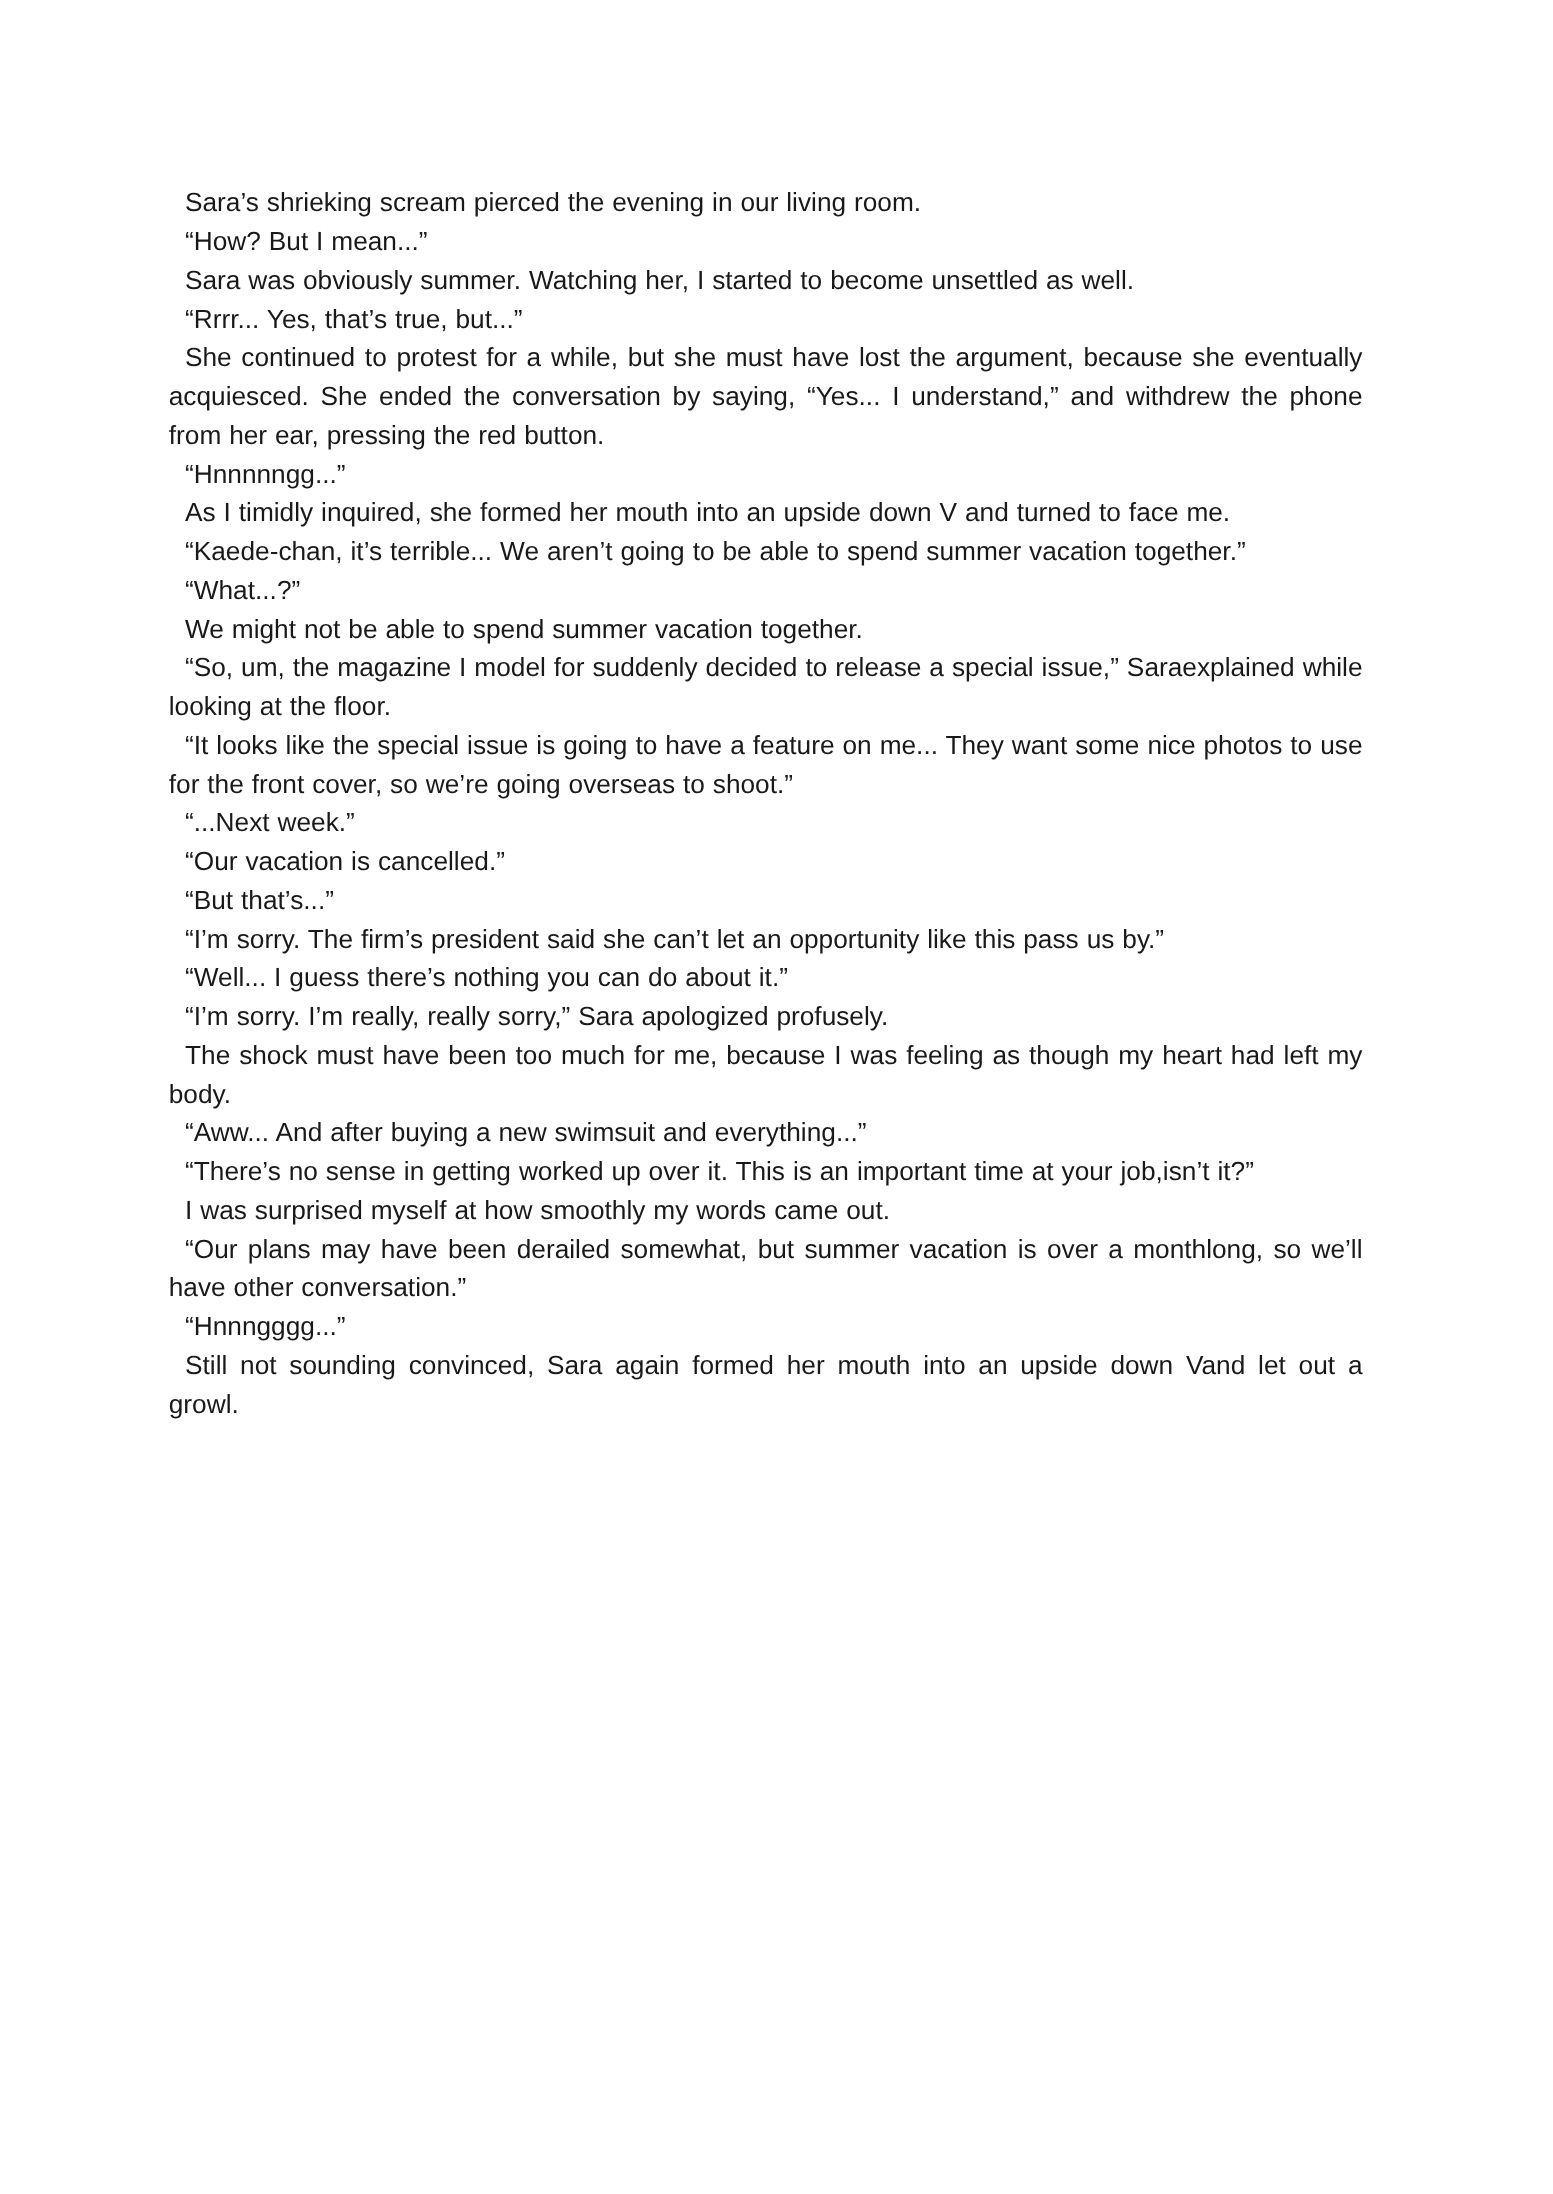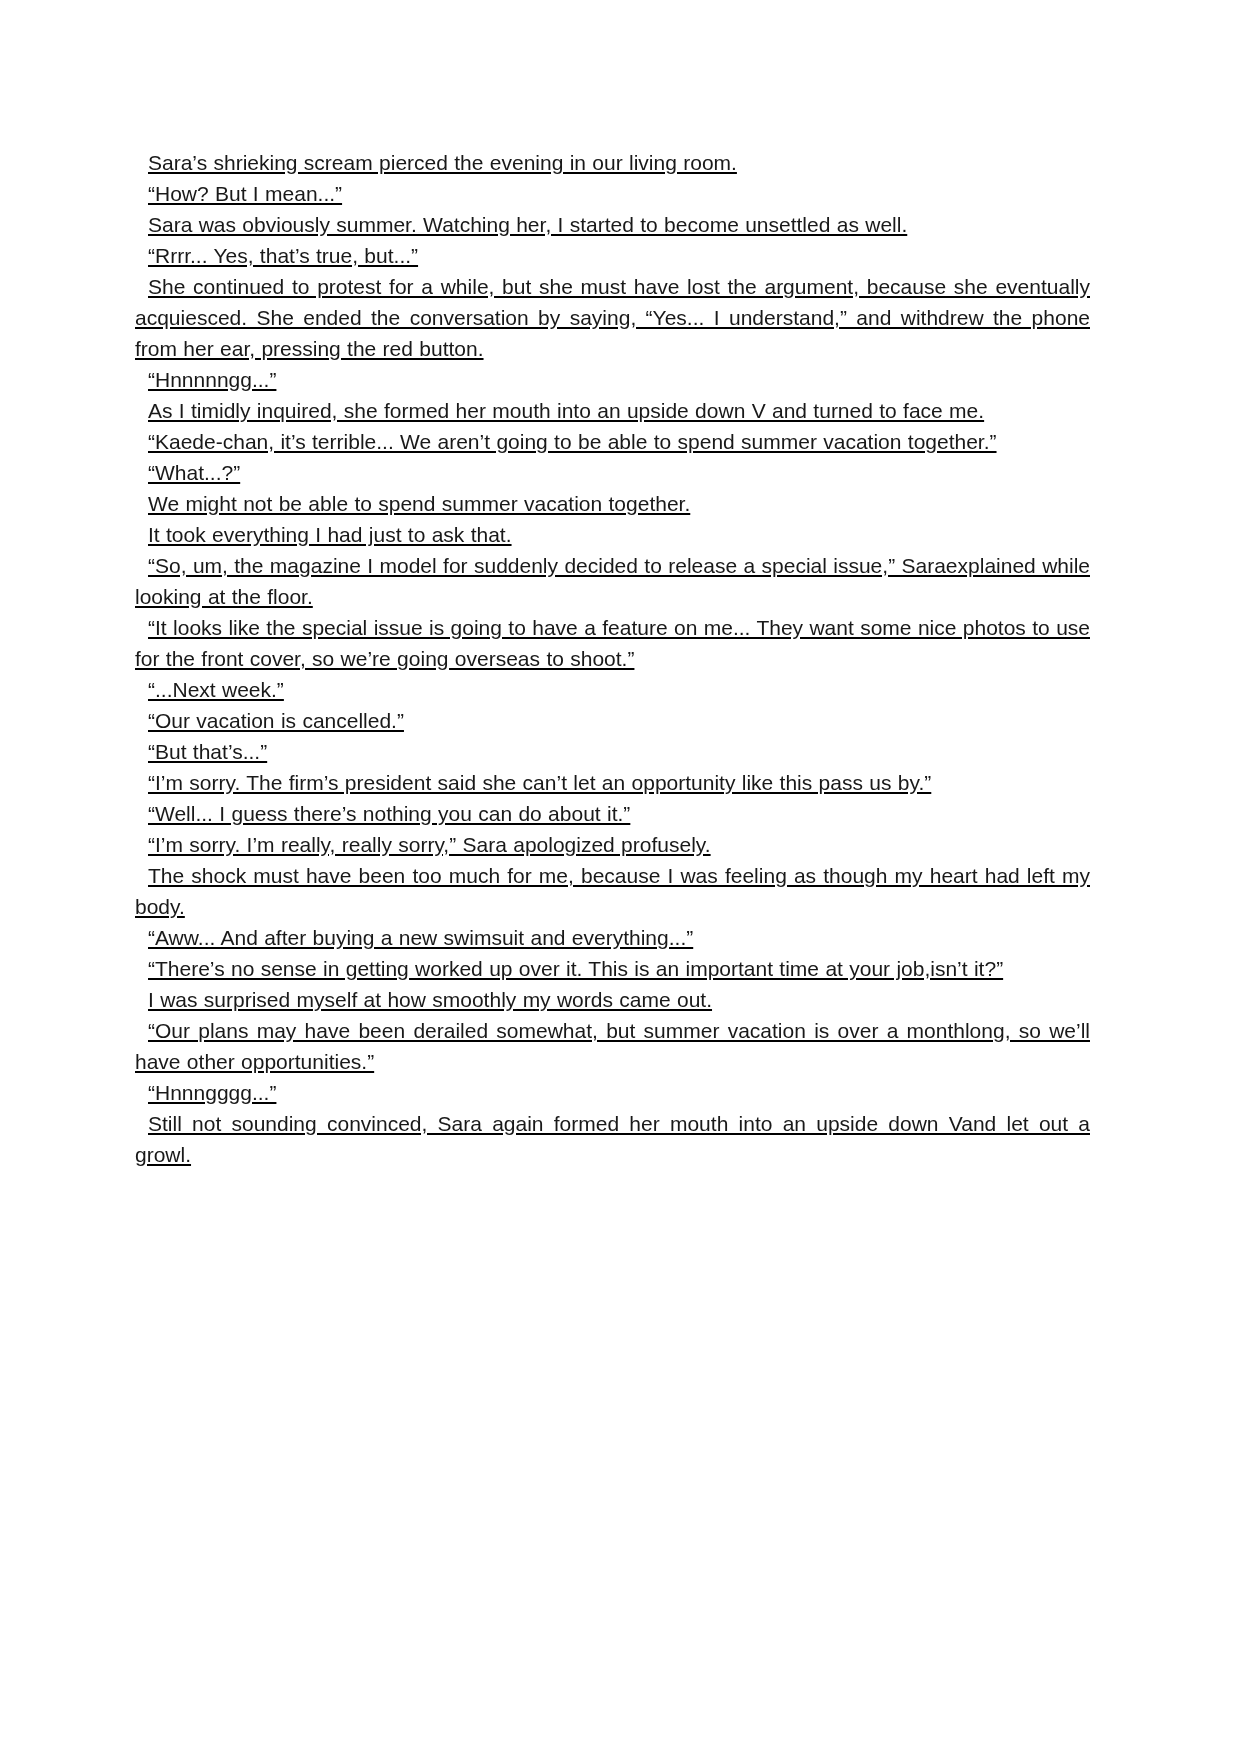--- a/index.html
+++ b/index.html
@@ -17,21 +17,20 @@
     height: 1755px;
     background: #ffffff;
     overflow: hidden;
     font-family: "Liberation Sans", sans-serif;
   }
   .text-block {
     position: absolute;
     left: 135px;
     top: 147px;
     width: 955px;
-    text-decoration: underline;
   }
   .text-block p {
     margin: 0;
     padding: 0;
     font-size: 21px;
     line-height: 31px;
     color: #191919;
     text-align: justify;
     text-indent: 13px;
     word-spacing: 0.5px;
@@ -45,30 +44,29 @@
     <p>Sara’s shrieking scream pierced the evening in our living room.</p>
     <p>“How? But I mean...”</p>
     <p>Sara was obviously summer. Watching her, I started to become unsettled as well.</p>
     <p>“Rrrr... Yes, that’s true, but...”</p>
     <p>She continued to protest for a while, but she must have lost the argument, because she eventually acquiesced. She ended the conversation by saying, “Yes... I understand,” and withdrew the phone from her ear, pressing the red button.</p>
     <p>“Hnnnnngg...”</p>
     <p>As I timidly inquired, she formed her mouth into an upside down V and turned to face me.</p>
     <p>“Kaede-chan, it’s terrible... We aren’t going to be able to spend summer vacation together.”</p>
     <p>“What...?”</p>
     <p>We might not be able to spend summer vacation together.</p>
-    <p>It took everything I had just to ask that.</p>
     <p>“So, um, the magazine I model for suddenly decided to release a special issue,” Saraexplained while looking at the floor.</p>
     <p>“It looks like the special issue is going to have a feature on me... They want some nice photos to use for the front cover, so we’re going overseas to shoot.”</p>
     <p>“...Next week.”</p>
     <p>“Our vacation is cancelled.”</p>
     <p>“But that’s...”</p>
     <p>“I’m sorry. The firm’s president said she can’t let an opportunity like this pass us by.”</p>
     <p>“Well... I guess there’s nothing you can do about it.”</p>
     <p>“I’m sorry. I’m really, really sorry,” Sara apologized profusely.</p>
     <p>The shock must have been too much for me, because I was feeling as though my heart had left my body.</p>
     <p>“Aww... And after buying a new swimsuit and everything...”</p>
     <p>“There’s no sense in getting worked up over it. This is an important time at your job,isn’t it?”</p>
     <p>I was surprised myself at how smoothly my words came out.</p>
-    <p>“Our plans may have been derailed somewhat, but summer vacation is over a monthlong, so we’ll have other opportunities.”</p>
+    <p>“Our plans may have been derailed somewhat, but summer vacation is over a monthlong, so we’ll have other conversation.”</p>
     <p>“Hnnngggg...”</p>
     <p>Still not sounding convinced, Sara again formed her mouth into an upside down Vand let out a growl.</p>
   </div>
 </div>
 
 </body></html>

